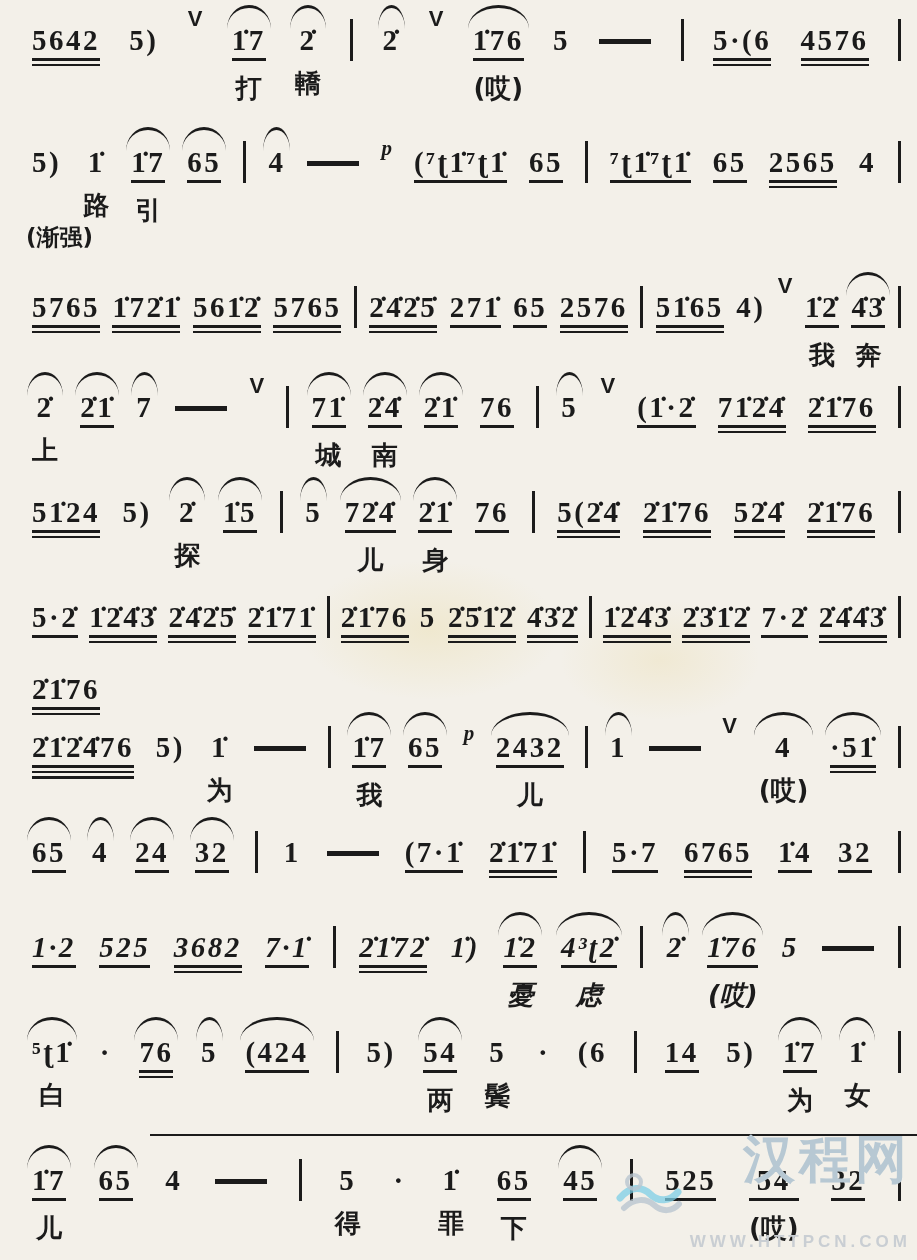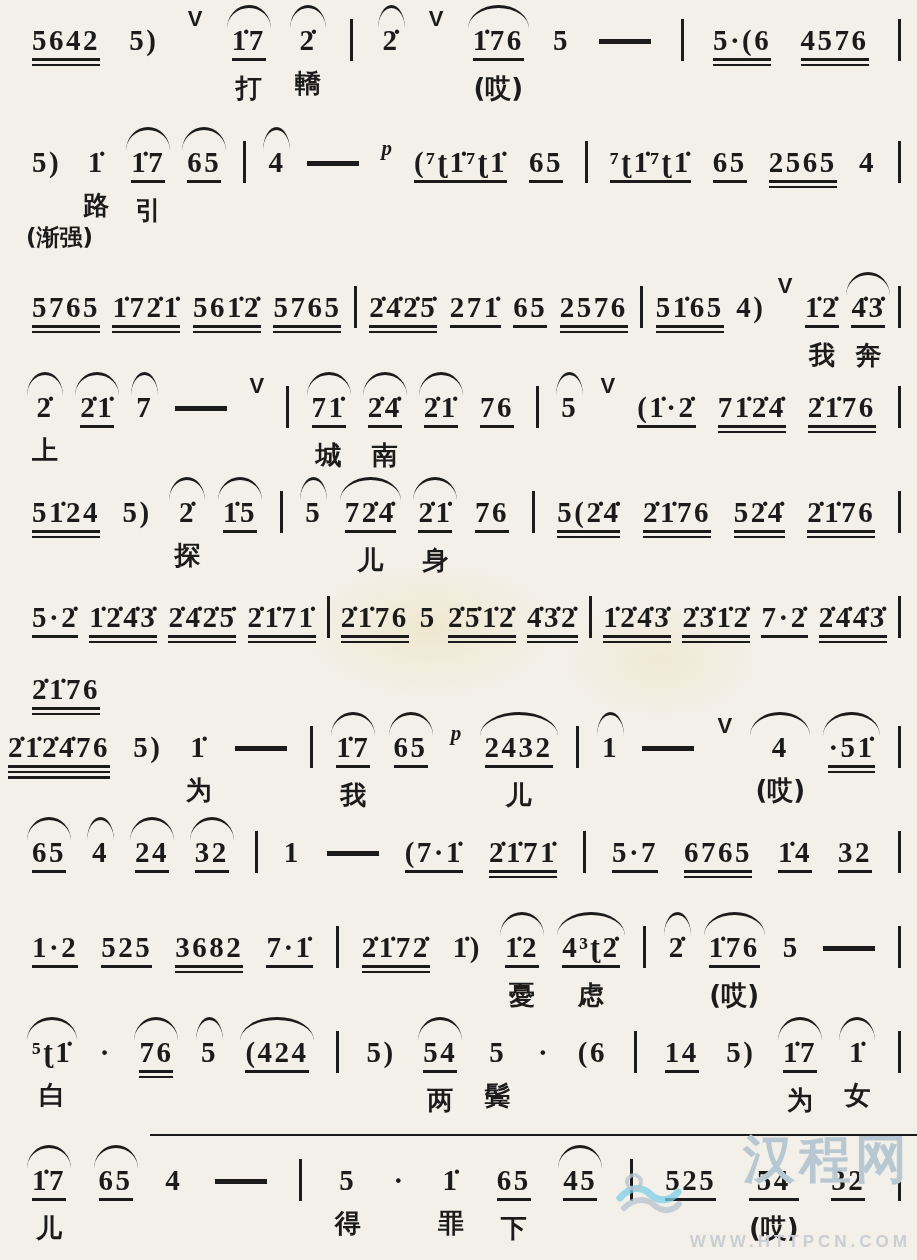--- a/index.html
+++ b/index.html
@@ -532,21 +532,21 @@
     </div>
     <div class="line short" style="height: 58px;">
       <span class="cell">
         <span class="num">2̇1̇76</span>
         <span class="beams">
           <span class="beam"></span>
           <span class="beam"></span>
         </span>
       </span>
     </div>
-    <div class="line" style="height: 105px; padding-left: 8px;">
+    <div class="line" style="height: 105px;">
       <span class="cell">
         <span class="num">2̇1̇2̇4̇76</span>
         <span class="beams">
           <span class="beam"></span>
           <span class="beam"></span>
           <span class="beam"></span>
         </span>
       </span>
       <span class="cell">
         <span class="num">5)</span>
@@ -668,21 +668,21 @@
         </span>
       </span>
       <span class="cell">
         <span class="num">32</span>
         <span class="beams">
           <span class="beam"></span>
         </span>
       </span>
       <span class="bar"></span>
     </div>
-    <div class="line" style="height: 105px;">
+    <div class="line" style="height: 105px; font-style: italic;">
       <span class="cell">
         <span class="num">1·2</span>
         <span class="beams">
           <span class="beam"></span>
         </span>
       </span>
       <span class="cell">
         <span class="num">525</span>
         <span class="beams">
           <span class="beam"></span>

